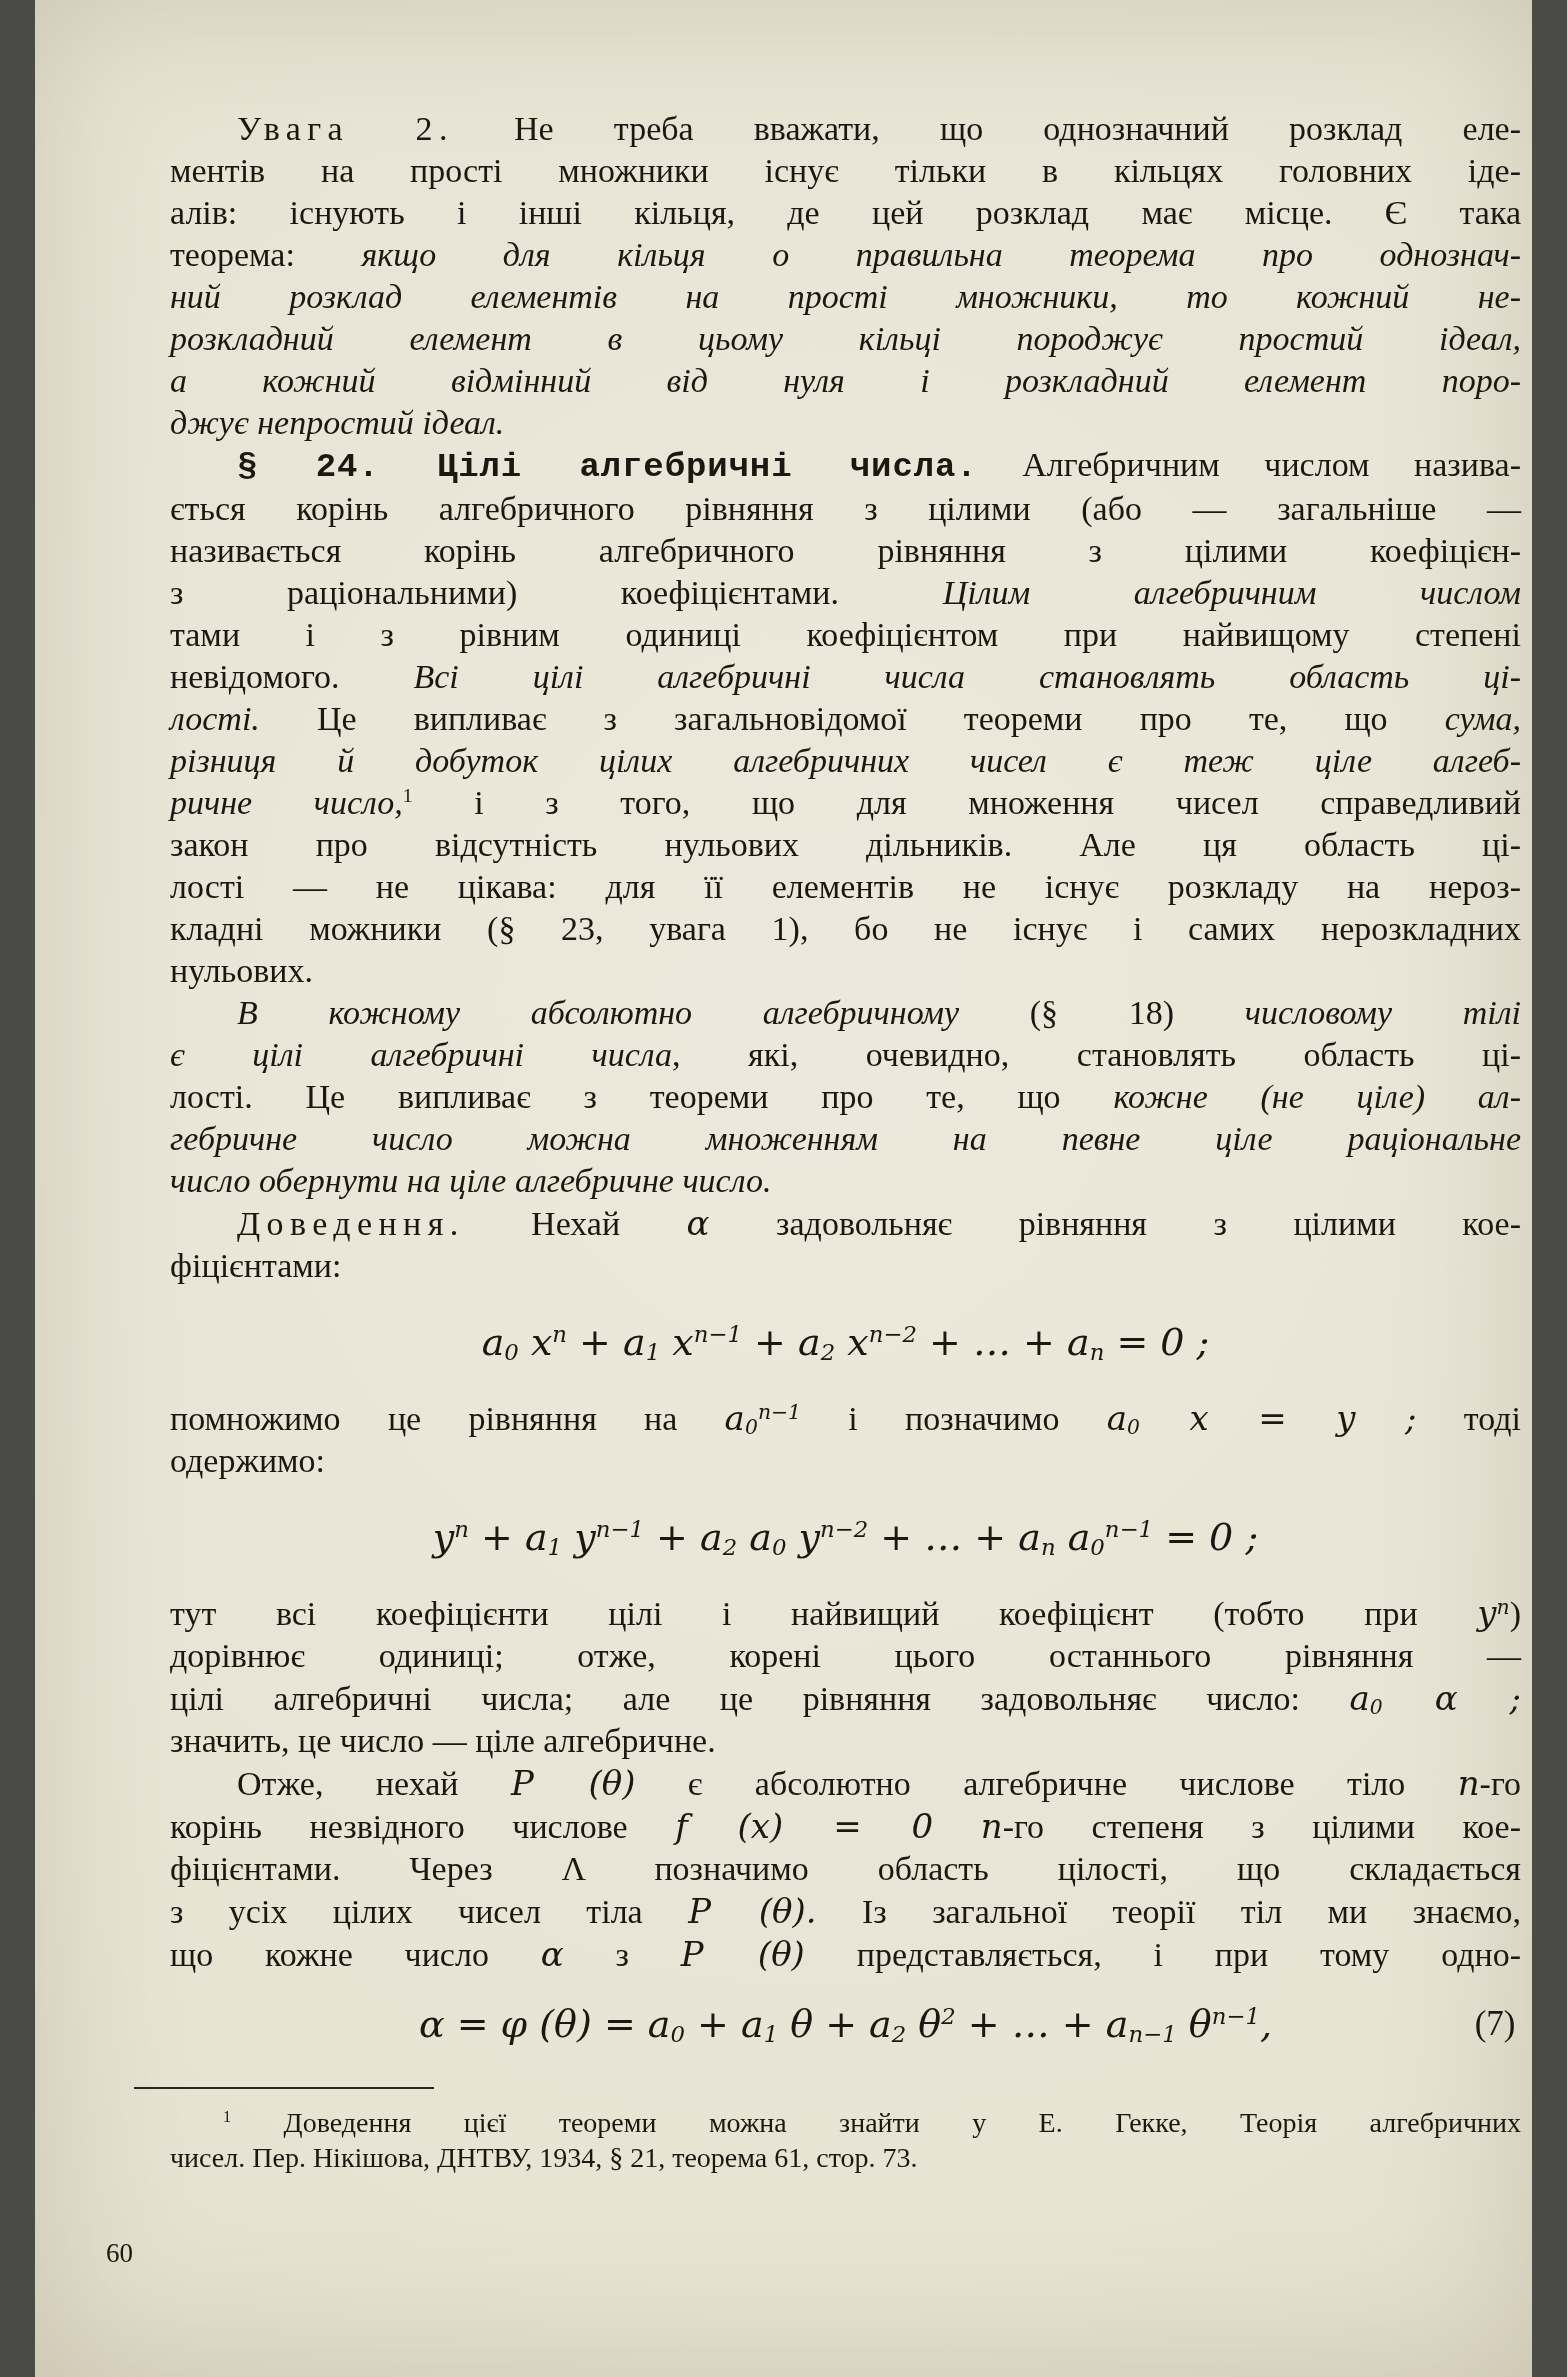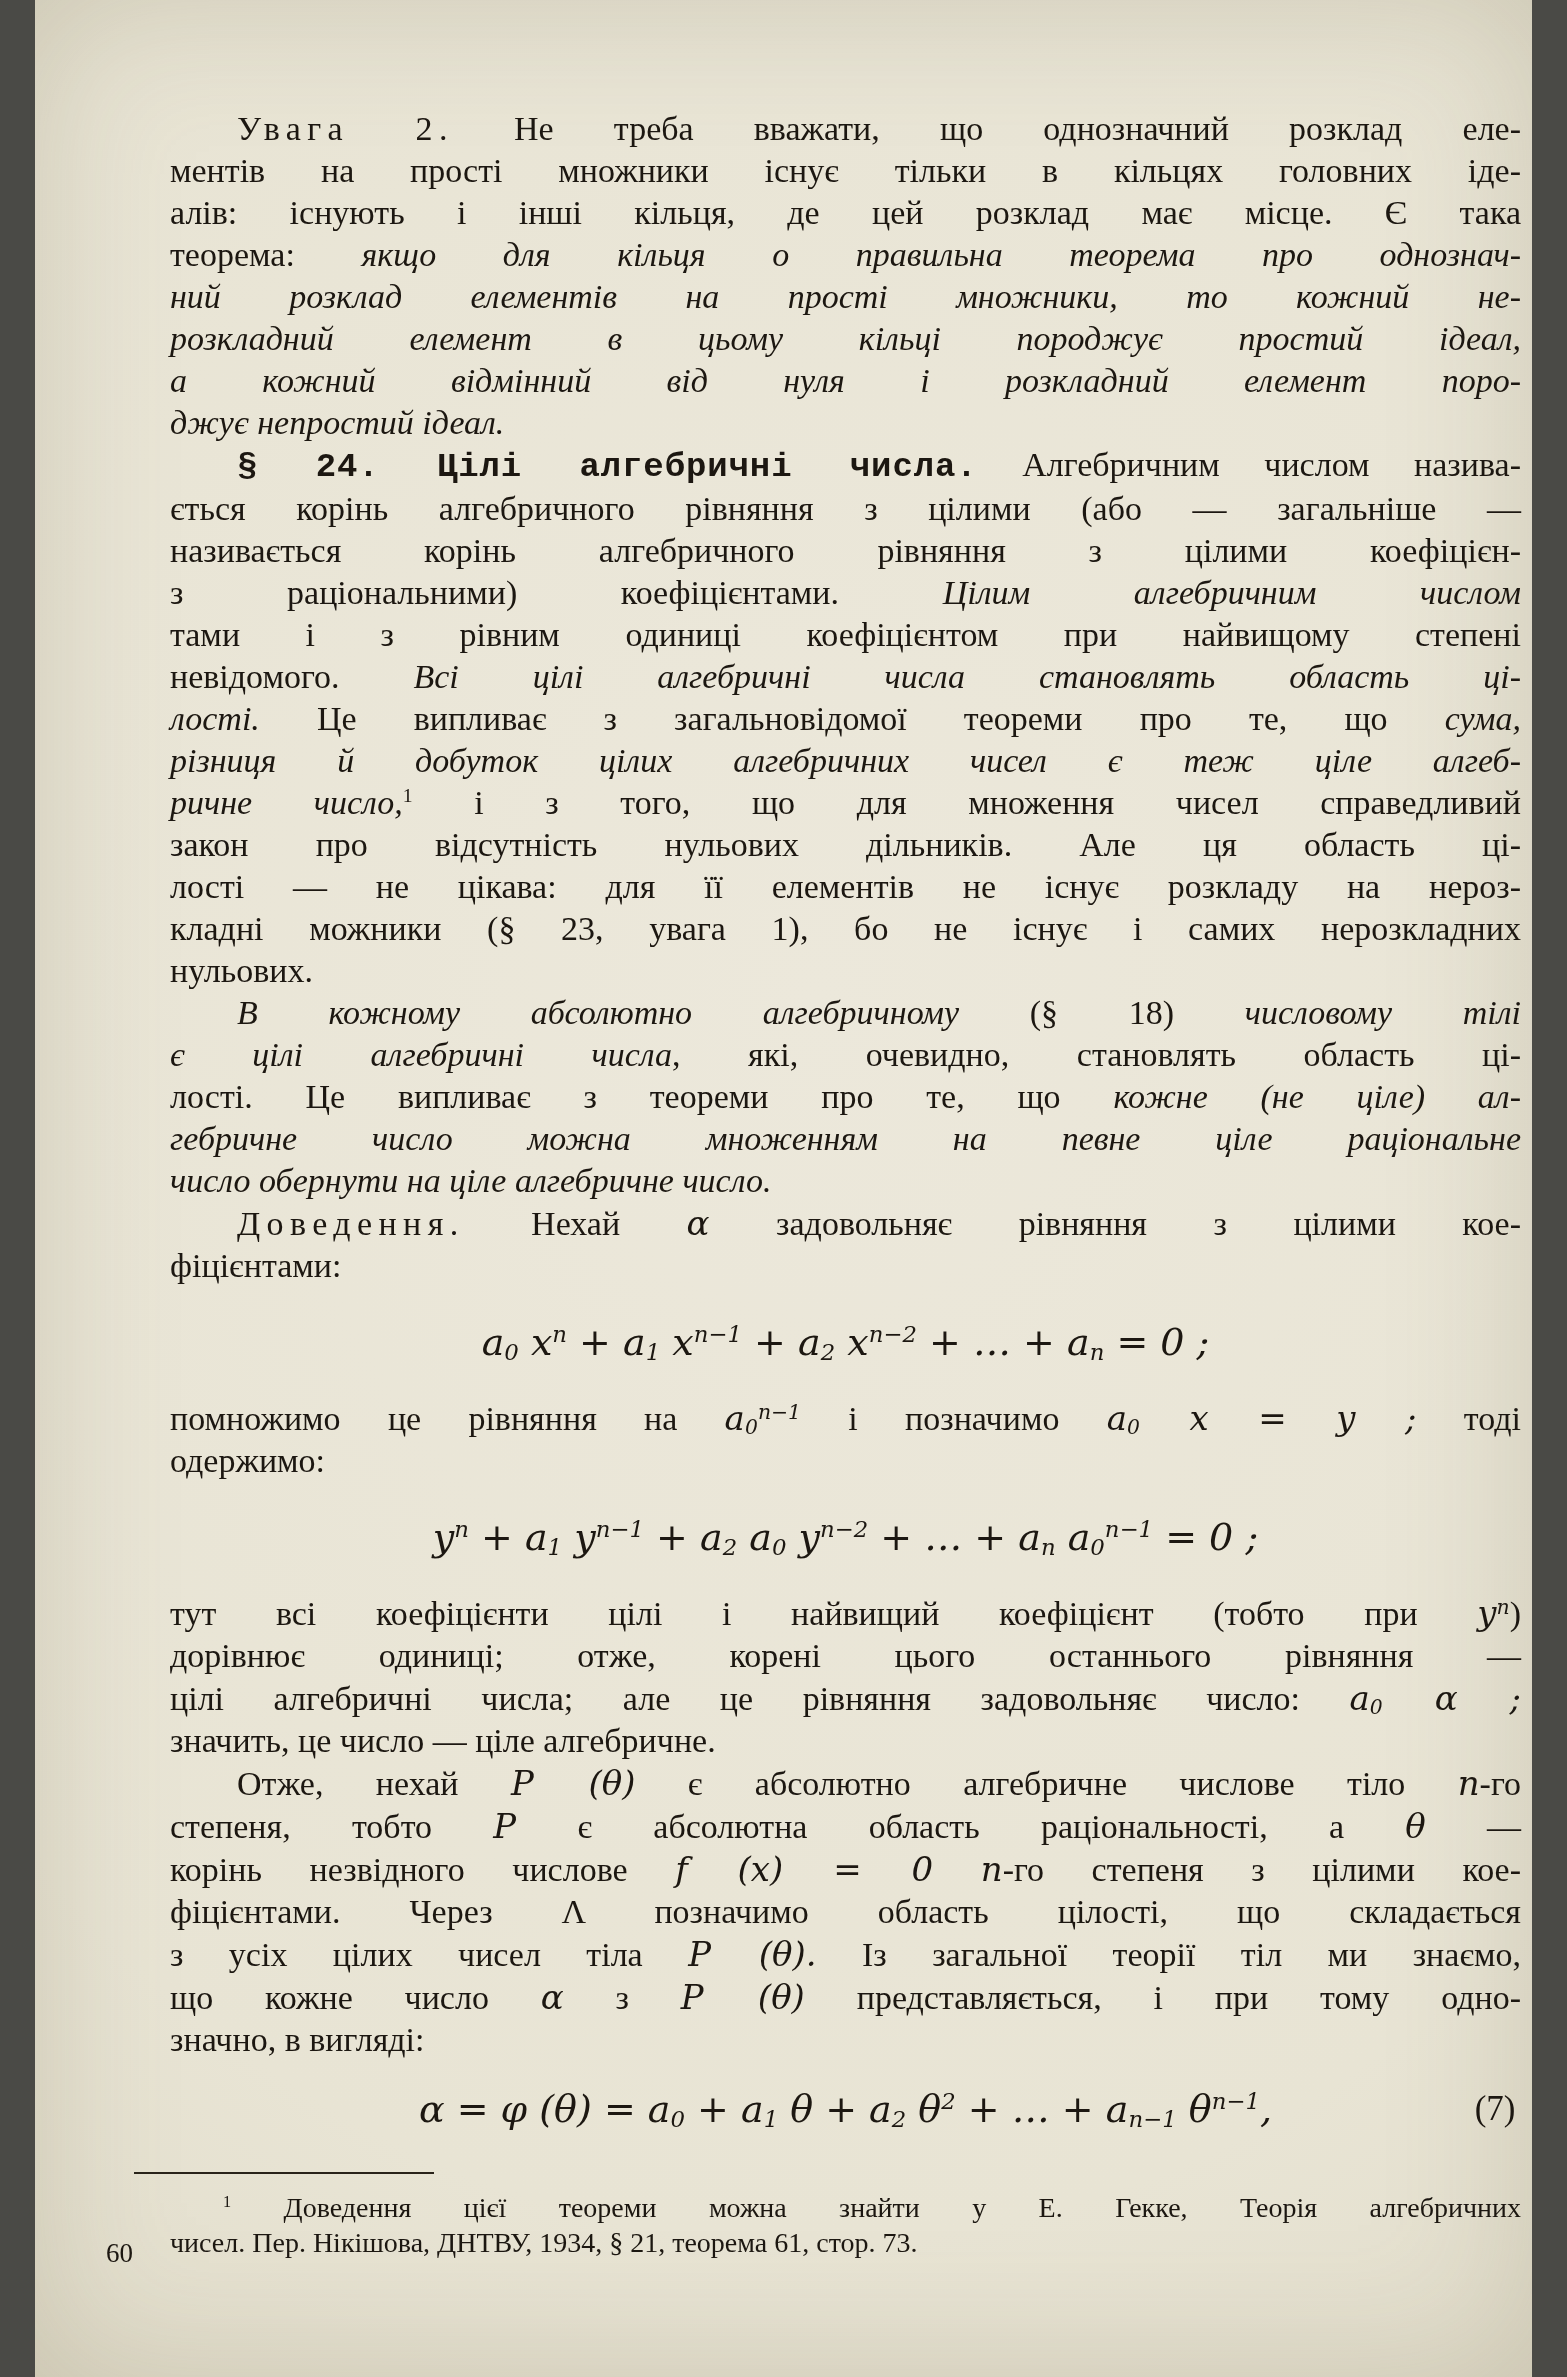--- a/index.html
+++ b/index.html
@@ -106,26 +106,24 @@
         <div class="line"><span class="seg-r">помножимо  це  рівняння  на  </span><span class="seg-m">a<sub>0</sub><sup>n−1</sup></span><span class="seg-r">  і позначимо  </span><span class="seg-m">a<sub>0</sub> x = y ;</span><span class="seg-r">  тоді</span></div>
         <div class="line last"><span class="seg-r">одержимо:</span></div>
         <div class="formula">
           <span>y<sup>n</sup> + a<sub>1</sub> y<sup>n−1</sup> + a<sub>2</sub> a<sub>0</sub> y<sup>n−2</sup> + … + a<sub>n</sub> a<sub>0</sub><sup>n−1</sup> = 0 ;</span>
         </div>
         <div class="line"><span class="seg-r">тут всі коефіцієнти цілі і найвищий коефіцієнт (тобто при </span><span class="seg-m">y<sup>n</sup></span><span class="seg-r">)</span></div>
         <div class="line"><span class="seg-r">дорівнює одиниці; отже, корені цього останнього рівняння —</span></div>
         <div class="line"><span class="seg-r">цілі алгебричні числа; але це рівняння задовольняє число: </span><span class="seg-m">a<sub>0</sub> α ;</span></div>
         <div class="line last"><span class="seg-r">значить, це число — ціле алгебричне.</span></div>
         <div class="line indent"><span class="seg-r">Отже, нехай </span><span class="seg-m">P (θ)</span><span class="seg-r"> є абсолютно алгебричне числове тіло </span><span class="seg-m">n</span><span class="seg-r">-го</span></div>
-        <div class="line"><span class="seg-r">степеня, тобто </span><span class="seg-m">P</span><span class="seg-r"> є абсолютна область раціональності, а </span><span class="seg-m">θ</span><span class="seg-r"> —</span></div>
         <div class="line"><span class="seg-r">корінь незвідного числове </span><span class="seg-m">f (x) = 0</span><span class="seg-r"> </span><span class="seg-m">n</span><span class="seg-r">-го степеня з цілими кое-</span></div>
         <div class="line"><span class="seg-r">фіцієнтами. Через Λ позначимо область цілості, що складається</span></div>
         <div class="line"><span class="seg-r">з усіх цілих чисел тіла </span><span class="seg-m">P (θ).</span><span class="seg-r"> Із загальної теорії тіл ми знаємо,</span></div>
         <div class="line"><span class="seg-r">що кожне число </span><span class="seg-m">α</span><span class="seg-r"> з </span><span class="seg-m">P (θ)</span><span class="seg-r"> представляється, і при тому одно-</span></div>
-        <div class="line last"><span class="seg-r">значно, в вигляді:</span></div>
         <div class="formula tagged">
           <span>α = φ (θ) = a<sub>0</sub> + a<sub>1</sub> θ + a<sub>2</sub> θ<sup>2</sup> + … + a<sub>n−1</sub> θ<sup>n−1</sup>,</span>
           <span class="ftag">(7)</span>
         </div>
       </div>
     <div class="footnote-sep"></div>
     <div class="footnote" id="fnlines">
         <div class="line indent"><span class="seg-u">1</span><span class="seg-r"> Доведення  цієї  теореми  можна  знайти  у  Е. Гекке,  Теорія  алгебричних</span></div>
         <div class="line last"><span class="seg-r">чисел. Пер. Нікішова, ДНТВУ, 1934, § 21, теорема 61, стор. 73.</span></div>
       </div>

